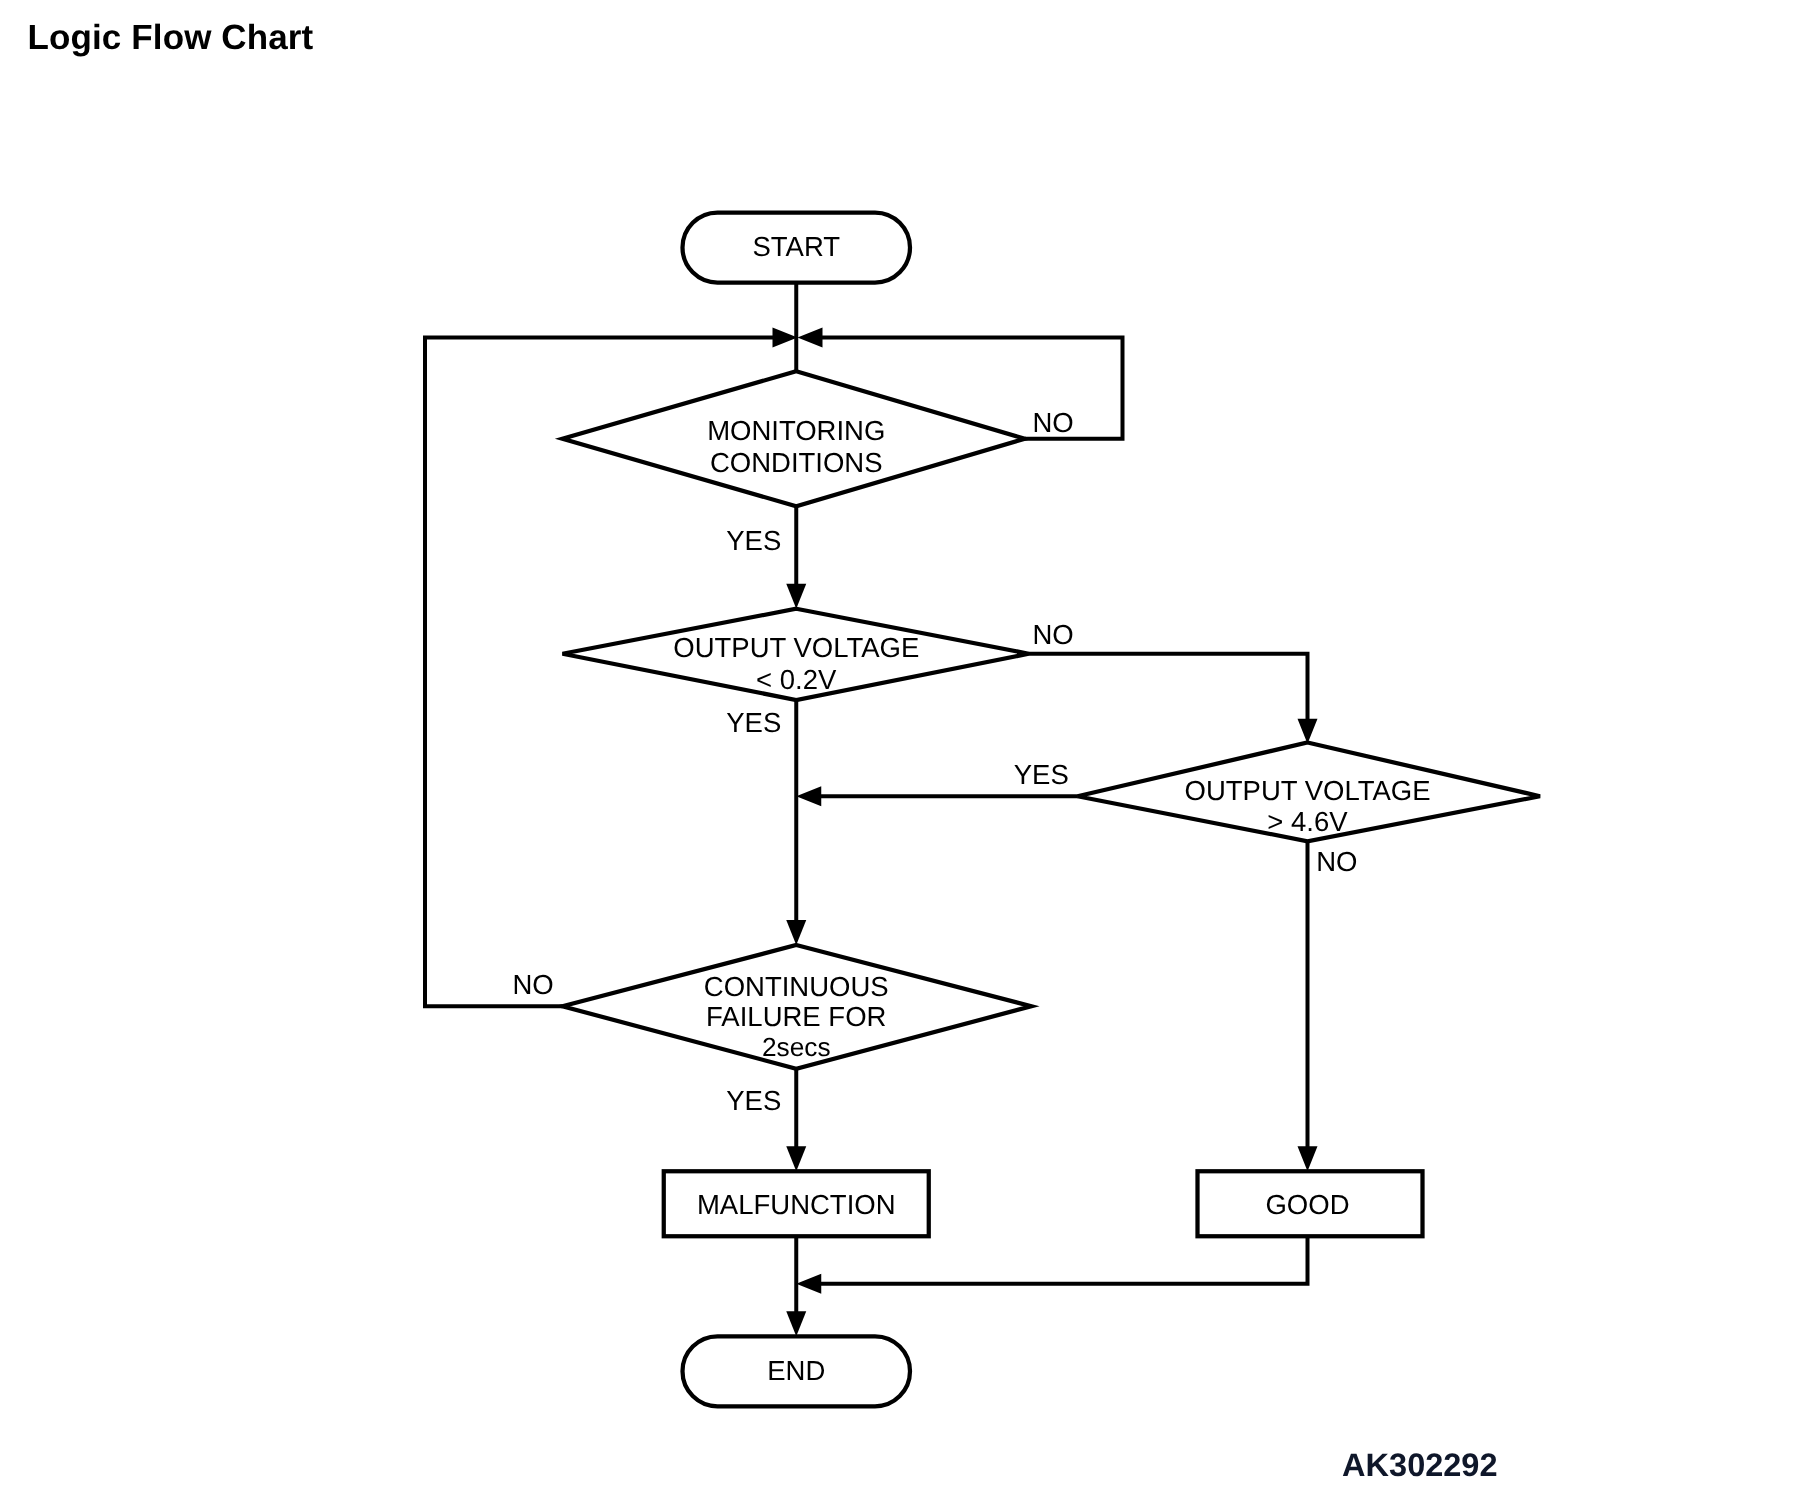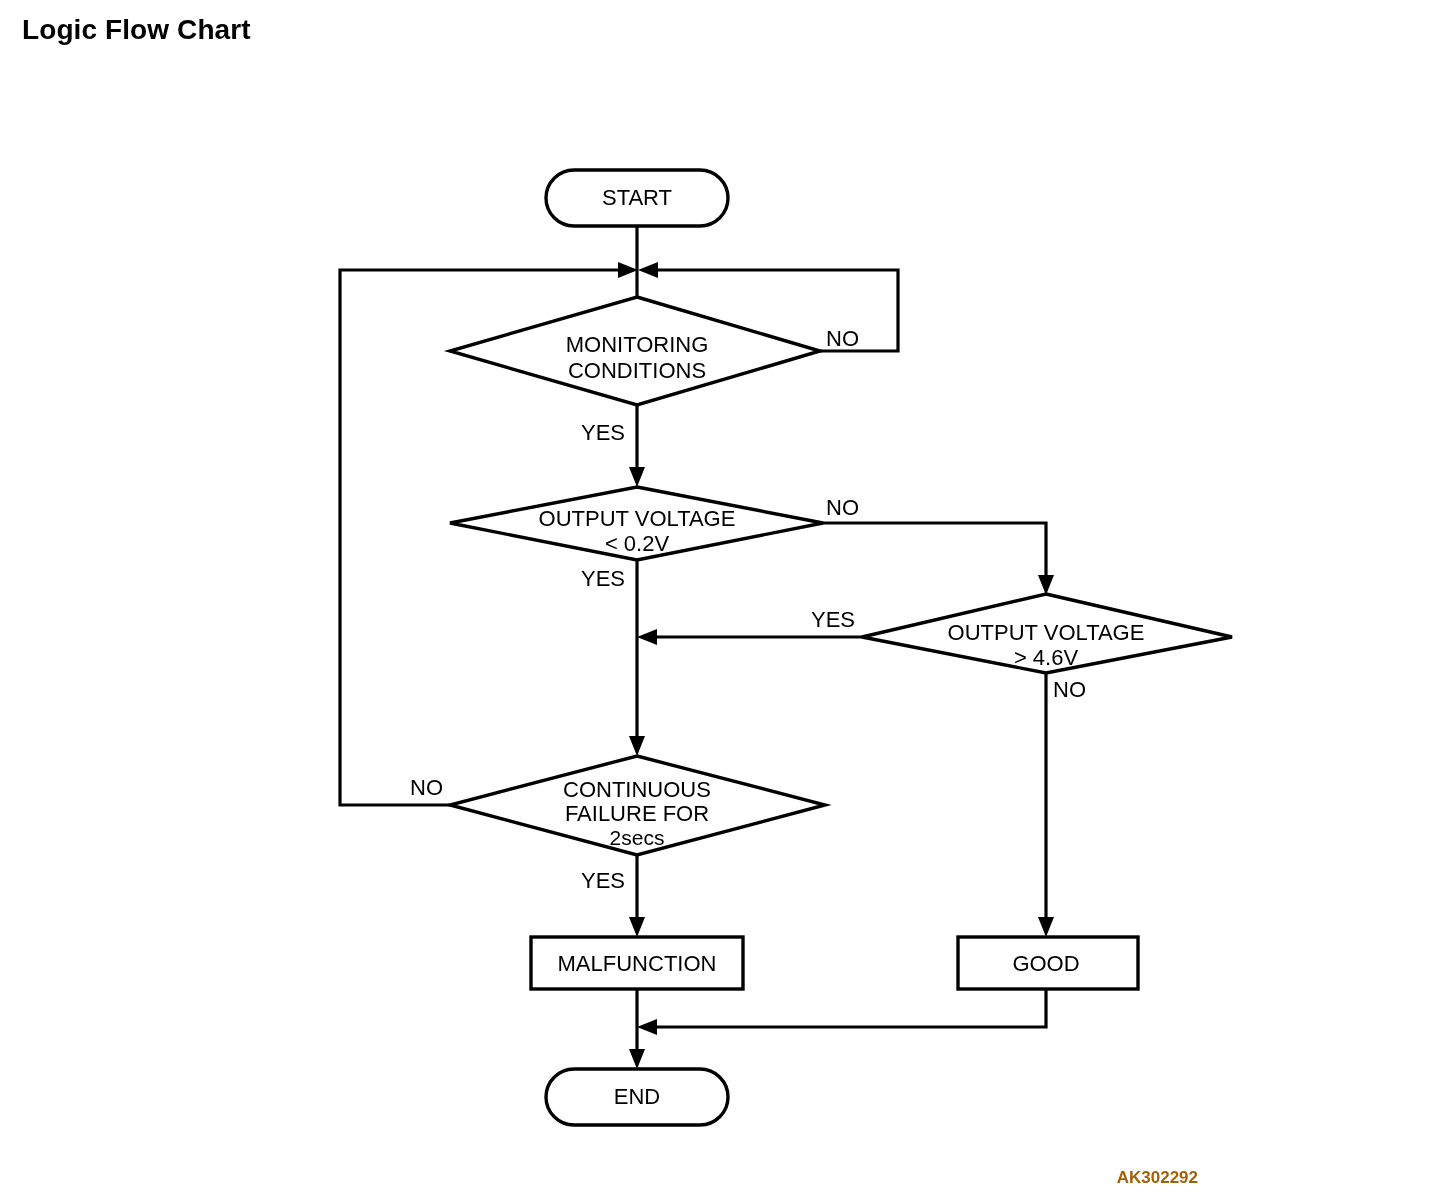--- a/index.html
+++ b/index.html
@@ -29,23 +29,23 @@
     font-size: 28px;
     font-weight: bold;
     letter-spacing: 0.1px;
     color: #000000;
     white-space: nowrap;
   }
   #figure-code {
     position: absolute;
     right: 28px;
     bottom: 14px;
-    font-size: 17px;
+    font-size: 26px;
     font-weight: bold;
-    color: #a16207;
+    color: #0f172a;
     white-space: nowrap;
   }
   #flow-svg {
     position: absolute;
     left: 0;
     top: 0;
     width: 1456px;
     height: 1202px;
   }
   .shape-outline {

